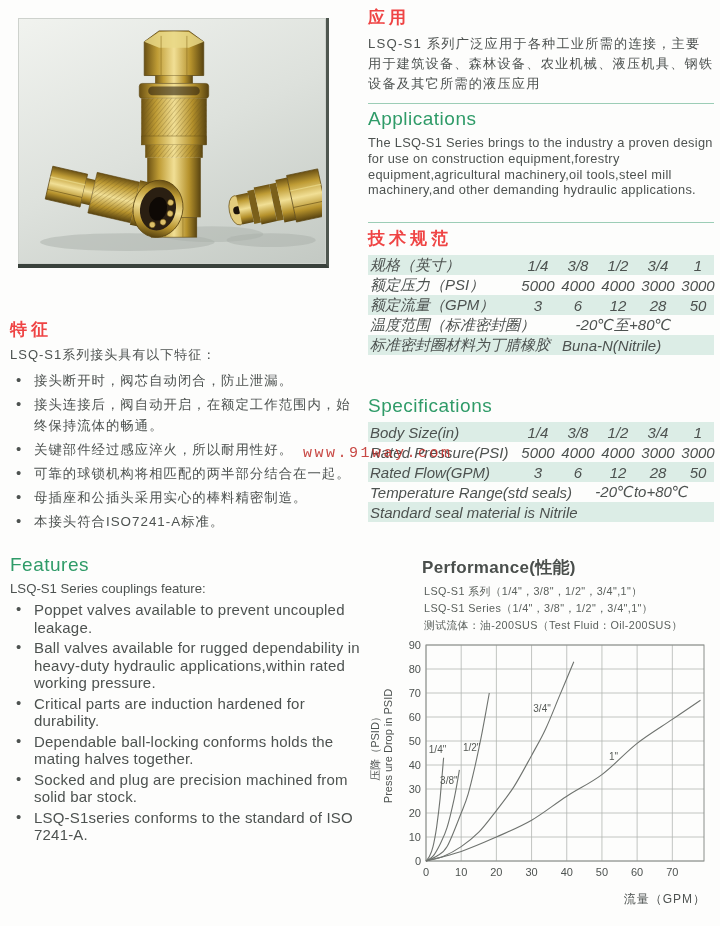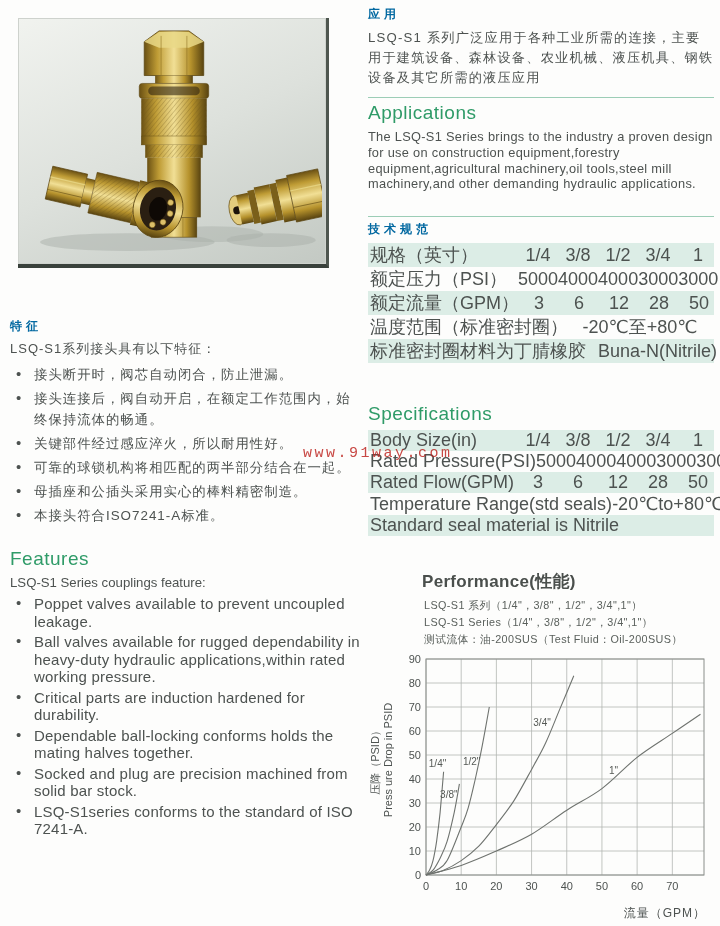--- a/index.html
+++ b/index.html
@@ -4,39 +4,39 @@
 <style>
   html,body{margin:0;padding:0;background:#ffffff;}
   .page{position:relative;width:720px;height:926px;background:#fdfdfc;overflow:hidden;
         font-family:"Liberation Sans","DejaVu Sans",sans-serif;color:#4d5250;
         display:flex;box-sizing:border-box;padding:6px 6px 0 10px;gap:8px;}
   .col{box-sizing:border-box;}
   .col.left{width:350px;flex:0 0 350px;}
   .col.right{flex:1;min-width:0;}
 
   
-  .hcn{font-size:12px;font-weight:bold;color:#0369a1;letter-spacing:4px;margin:0 0 5px;}
+  .hcn{font-size:17px;font-weight:bold;color:#ef4444;letter-spacing:4px;margin:0 0 5px;}
   .hen{font-size:19px;font-weight:400;color:#2f9b68;letter-spacing:.5px;margin:0 0 5px;}
   .rule{border:0;border-top:1px solid #9ccdb6;margin:0 0 4px;}
 
   
   .para-cn{font-size:13.2px;line-height:20px;letter-spacing:1.2px;margin:0;}
   .para-en{font-size:12.8px;line-height:15.8px;margin:0;letter-spacing:.3px;}
 
   
   .blist{list-style:none;margin:2px 0 0;padding:0;}
   .blist li{position:relative;padding-left:24px;margin-bottom:3px;}
   .blist li::before{content:"•";position:absolute;left:6px;top:-1px;font-size:15px;color:#4d5250;}
   .blist.cn li{font-size:13.4px;line-height:21px;letter-spacing:1px;}
   .blist.en li{font-size:15px;line-height:17.5px;letter-spacing:.2px;}
   .intro-cn{font-size:13px;letter-spacing:1px;margin:0 0 6px;}
   .intro-en{font-size:13.2px;margin:0 0 5px;}
 
   
-  .stable{font-size:18px;margin-top:0;}
+  .stable{font-size:15px;margin-top:0;font-style:italic;}
   .srow{display:flex;align-items:center;min-height:20px;padding:0 2px;}
   .srow.tint{background:#dcede6;}
   .sl{flex:0 0 148px;white-space:nowrap;}
   .sl.auto{flex:0 0 auto;}
   .sv{flex:0 0 40px;text-align:center;}
   .sm{flex:1;text-align:center;}
   .sm.left{flex:0 0 auto;text-align:center;padding-left:12px;}
 
   
   .photo{position:relative;width:308px;height:246px;margin:12px 0 0 8px;

